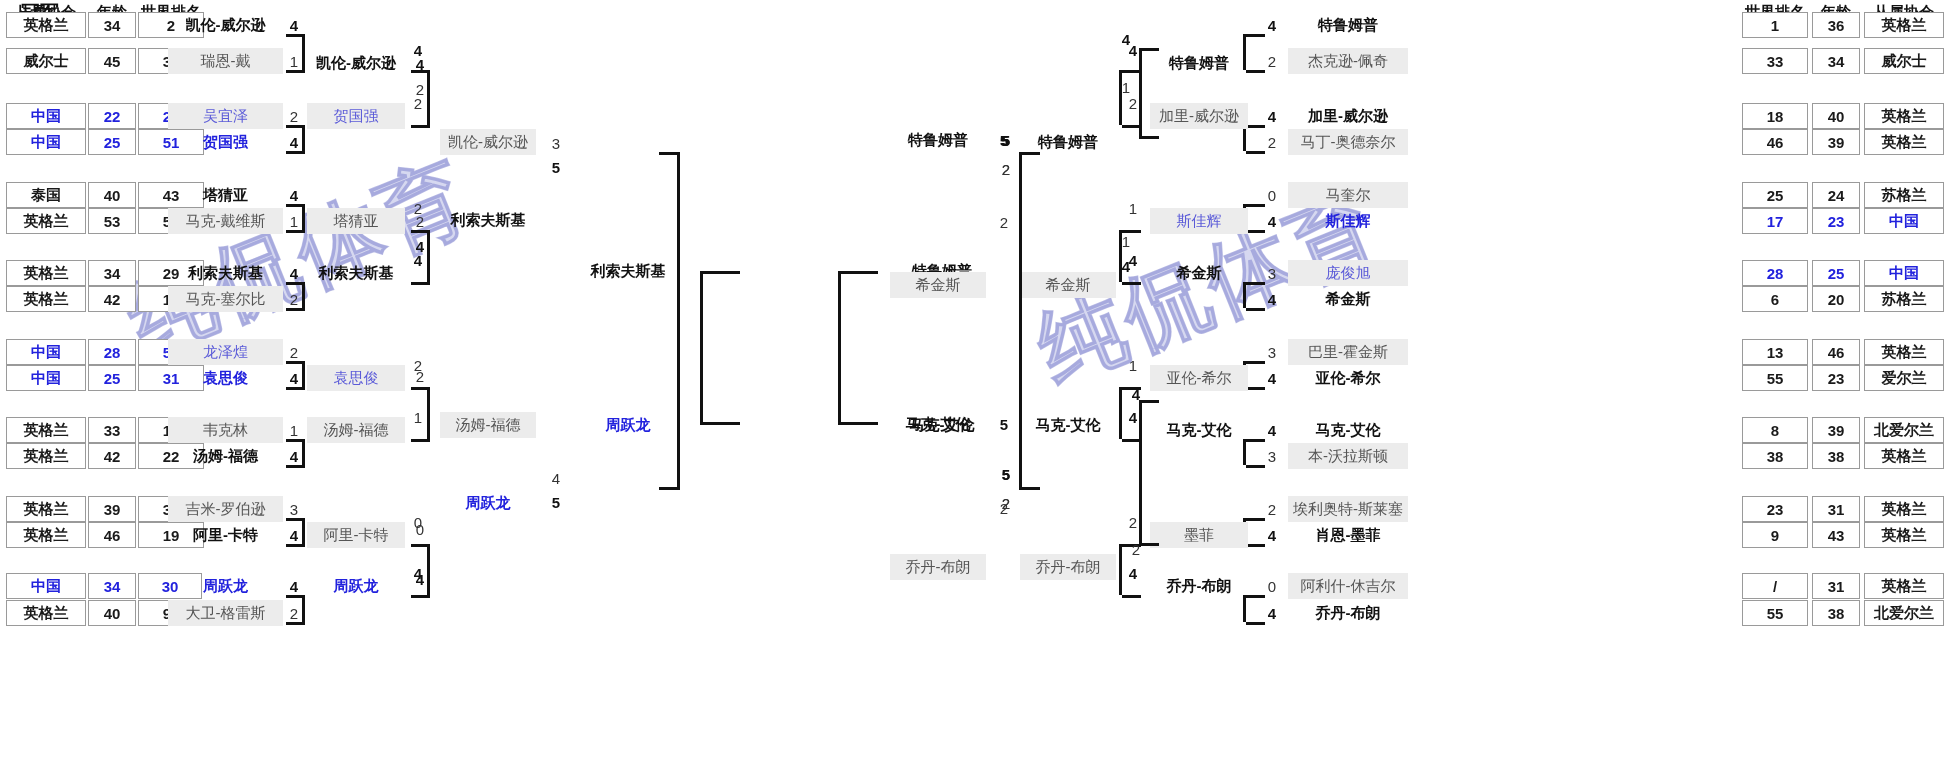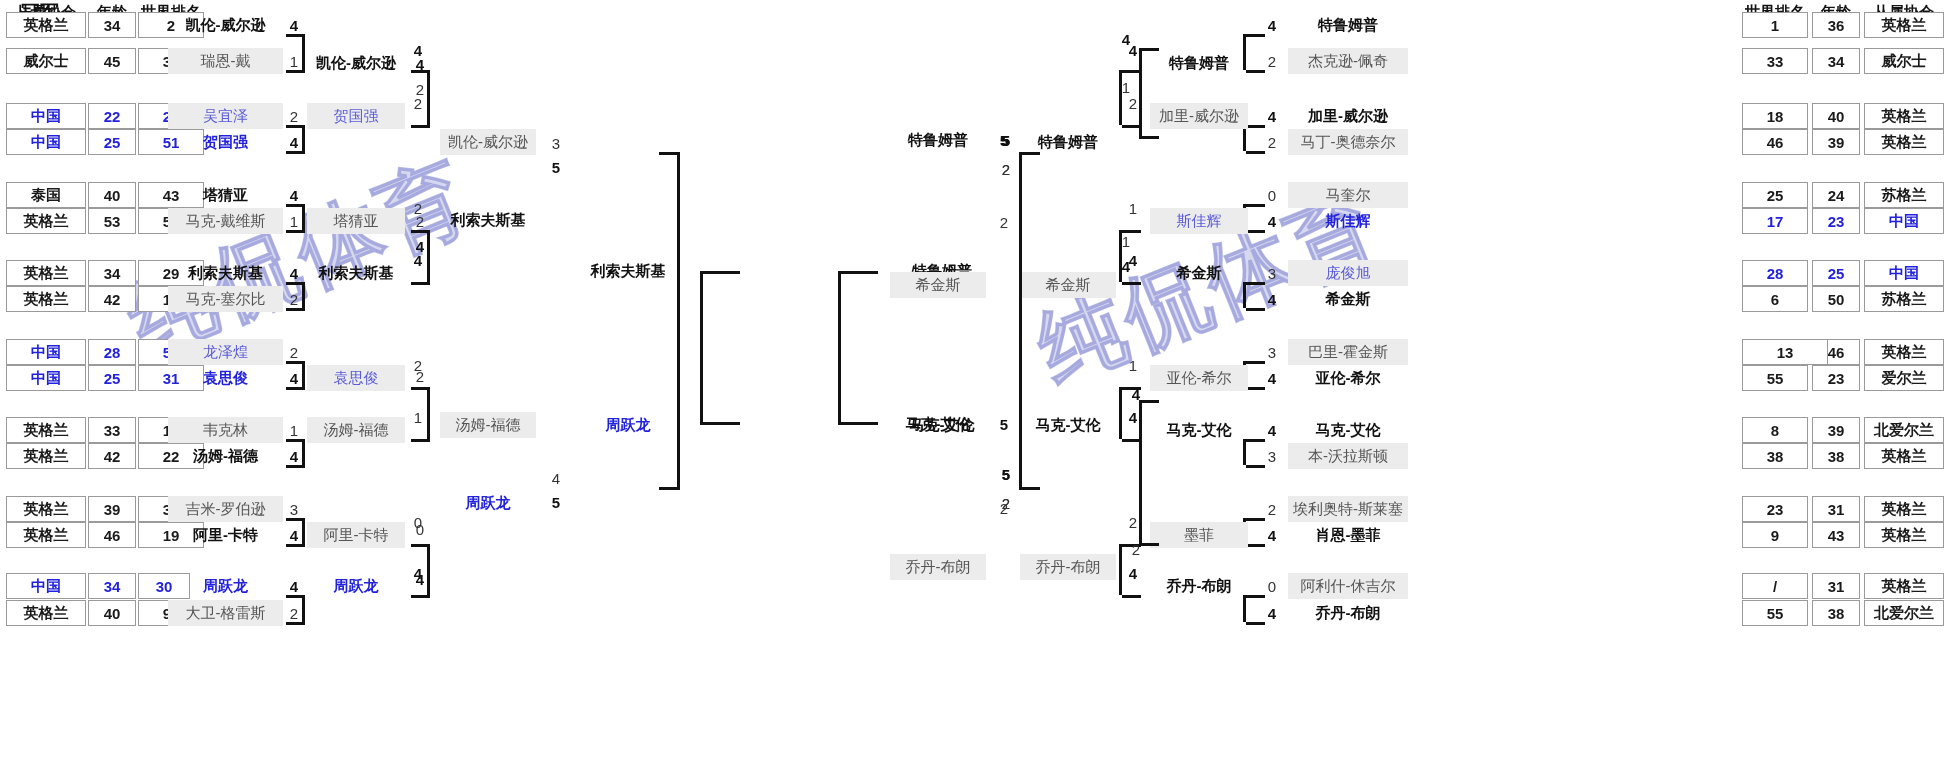--- a/index.html
+++ b/index.html
@@ -150,21 +150,21 @@
     <div class="sbox" style="left: 138px; top: 496px; width: 66px; height: 26px;">36</div>
     <div class="pname lose" style="left: 168px; top: 496px; width: 115px; height: 26px;">吉米-罗伯逊</div>
     <div class="score l" style="left: 284px; top: 500px; width: 20px; height: 18px;">3</div>
     <div class="sbox" style="left: 6px; top: 522px; width: 80px; height: 26px;">英格兰</div>
     <div class="sbox" style="left: 88px; top: 522px; width: 48px; height: 26px;">46</div>
     <div class="sbox" style="left: 138px; top: 522px; width: 66px; height: 26px;">19</div>
     <div class="pname win" style="left: 168px; top: 522px; width: 115px; height: 26px;">阿里-卡特</div>
     <div class="score w" style="left: 284px; top: 526px; width: 20px; height: 18px;">4</div>
     <div class="sbox cn" style="left: 6px; top: 573px; width: 80px; height: 26px;">中国</div>
     <div class="sbox cn" style="left: 88px; top: 573px; width: 48px; height: 26px;">34</div>
-    <div class="sbox cn" style="left: 138px; top: 573px; width: 52px; height: 26px;">30</div>
+    <div class="sbox cn" style="left: 138px; top: 573px; width: 64px; height: 26px;">30</div>
     <div class="pname win cn" style="left: 168px; top: 573px; width: 115px; height: 26px;">周跃龙</div>
     <div class="score w" style="left: 284px; top: 577px; width: 20px; height: 18px;">4</div>
     <div class="sbox" style="left: 6px; top: 600px; width: 80px; height: 26px;">英格兰</div>
     <div class="sbox" style="left: 88px; top: 600px; width: 48px; height: 26px;">40</div>
     <div class="sbox" style="left: 138px; top: 600px; width: 66px; height: 26px;">96</div>
     <div class="pname lose" style="left: 168px; top: 600px; width: 115px; height: 26px;">大卫-格雷斯</div>
     <div class="score l" style="left: 284px; top: 604px; width: 20px; height: 18px;">2</div>
     <div class="sbox" style="left: 1864px; top: 12px; width: 80px; height: 26px;">英格兰</div>
     <div class="sbox" style="left: 1812px; top: 12px; width: 48px; height: 26px;">36</div>
     <div class="sbox" style="left: 1742px; top: 12px; width: 66px; height: 26px;">1</div>
@@ -194,27 +194,27 @@
     <div class="sbox cn" style="left: 1812px; top: 208px; width: 48px; height: 26px;">23</div>
     <div class="sbox cn" style="left: 1742px; top: 208px; width: 66px; height: 26px;">17</div>
     <div class="pname win cn" style="left: 1288px; top: 208px; width: 120px; height: 26px;">斯佳辉</div>
     <div class="score w" style="left: 1262px; top: 212px; width: 20px; height: 18px;">4</div>
     <div class="sbox cn" style="left: 1864px; top: 260px; width: 80px; height: 26px;">中国</div>
     <div class="sbox cn" style="left: 1812px; top: 260px; width: 48px; height: 26px;">25</div>
     <div class="sbox cn" style="left: 1742px; top: 260px; width: 66px; height: 26px;">28</div>
     <div class="pname lose cn" style="left: 1288px; top: 260px; width: 120px; height: 26px;">庞俊旭</div>
     <div class="score l" style="left: 1262px; top: 264px; width: 20px; height: 18px;">3</div>
     <div class="sbox" style="left: 1864px; top: 286px; width: 80px; height: 26px;">苏格兰</div>
-    <div class="sbox" style="left: 1812px; top: 286px; width: 48px; height: 26px;">50</div>
+    <div class="sbox" style="left: 1812px; top: 286px; width: 48px; height: 26px;">20</div>
     <div class="sbox" style="left: 1742px; top: 286px; width: 66px; height: 26px;">6</div>
     <div class="pname win" style="left: 1288px; top: 286px; width: 120px; height: 26px;">希金斯</div>
     <div class="score w" style="left: 1262px; top: 290px; width: 20px; height: 18px;">4</div>
     <div class="sbox" style="left: 1864px; top: 339px; width: 80px; height: 26px;">英格兰</div>
     <div class="sbox" style="left: 1812px; top: 339px; width: 48px; height: 26px;">46</div>
-    <div class="sbox" style="left: 1742px; top: 339px; width: 86px; height: 26px;">13</div>
+    <div class="sbox" style="left: 1742px; top: 339px; width: 66px; height: 26px;">13</div>
     <div class="pname lose" style="left: 1288px; top: 339px; width: 120px; height: 26px;">巴里-霍金斯</div>
     <div class="score l" style="left: 1262px; top: 343px; width: 20px; height: 18px;">3</div>
     <div class="sbox" style="left: 1864px; top: 365px; width: 80px; height: 26px;">爱尔兰</div>
     <div class="sbox" style="left: 1812px; top: 365px; width: 48px; height: 26px;">23</div>
     <div class="sbox" style="left: 1742px; top: 365px; width: 66px; height: 26px;">55</div>
     <div class="pname win" style="left: 1288px; top: 365px; width: 120px; height: 26px;">亚伦-希尔</div>
     <div class="score w" style="left: 1262px; top: 369px; width: 20px; height: 18px;">4</div>
     <div class="sbox" style="left: 1864px; top: 417px; width: 80px; height: 26px;">北爱尔兰</div>
     <div class="sbox" style="left: 1812px; top: 417px; width: 48px; height: 26px;">39</div>
     <div class="sbox" style="left: 1742px; top: 417px; width: 66px; height: 26px;">8</div>

